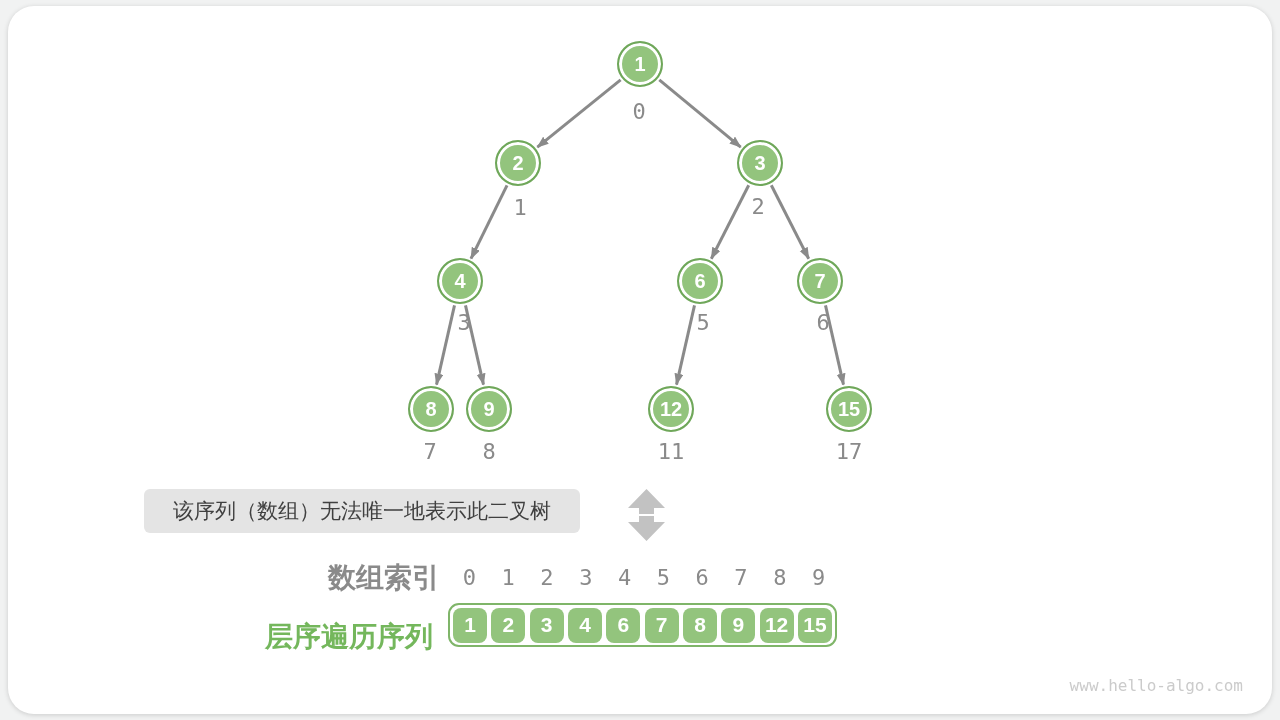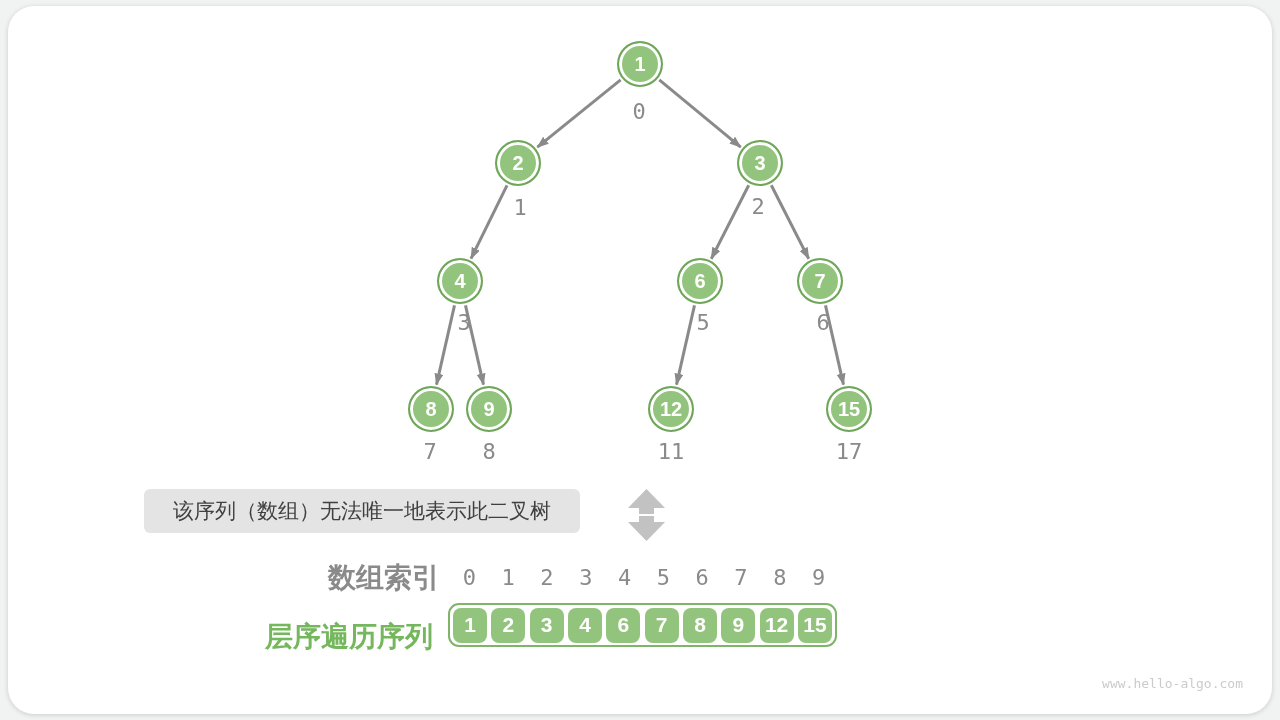--- a/index.html
+++ b/index.html
@@ -97,21 +97,21 @@
     width:34px;height:35px;
     border-radius:8px;
     background:var(--node-fill,#93C47D);
     display:flex;align-items:center;justify-content:center;
     color:#FFFFFF;font-weight:bold;font-size:21px;
   }
   .watermark{
     position:absolute;
     right:37px;top:676px;
     font-family:"DejaVu Sans Mono", monospace;
-    font-size:13px;
+    font-size:16px;
     color:var(--watermark-text,#CBCBCB);
     z-index:2;
   }
 </style>
 </head>
 <body>
 
 <div class="stage">
   <div class="card"></div>
 

